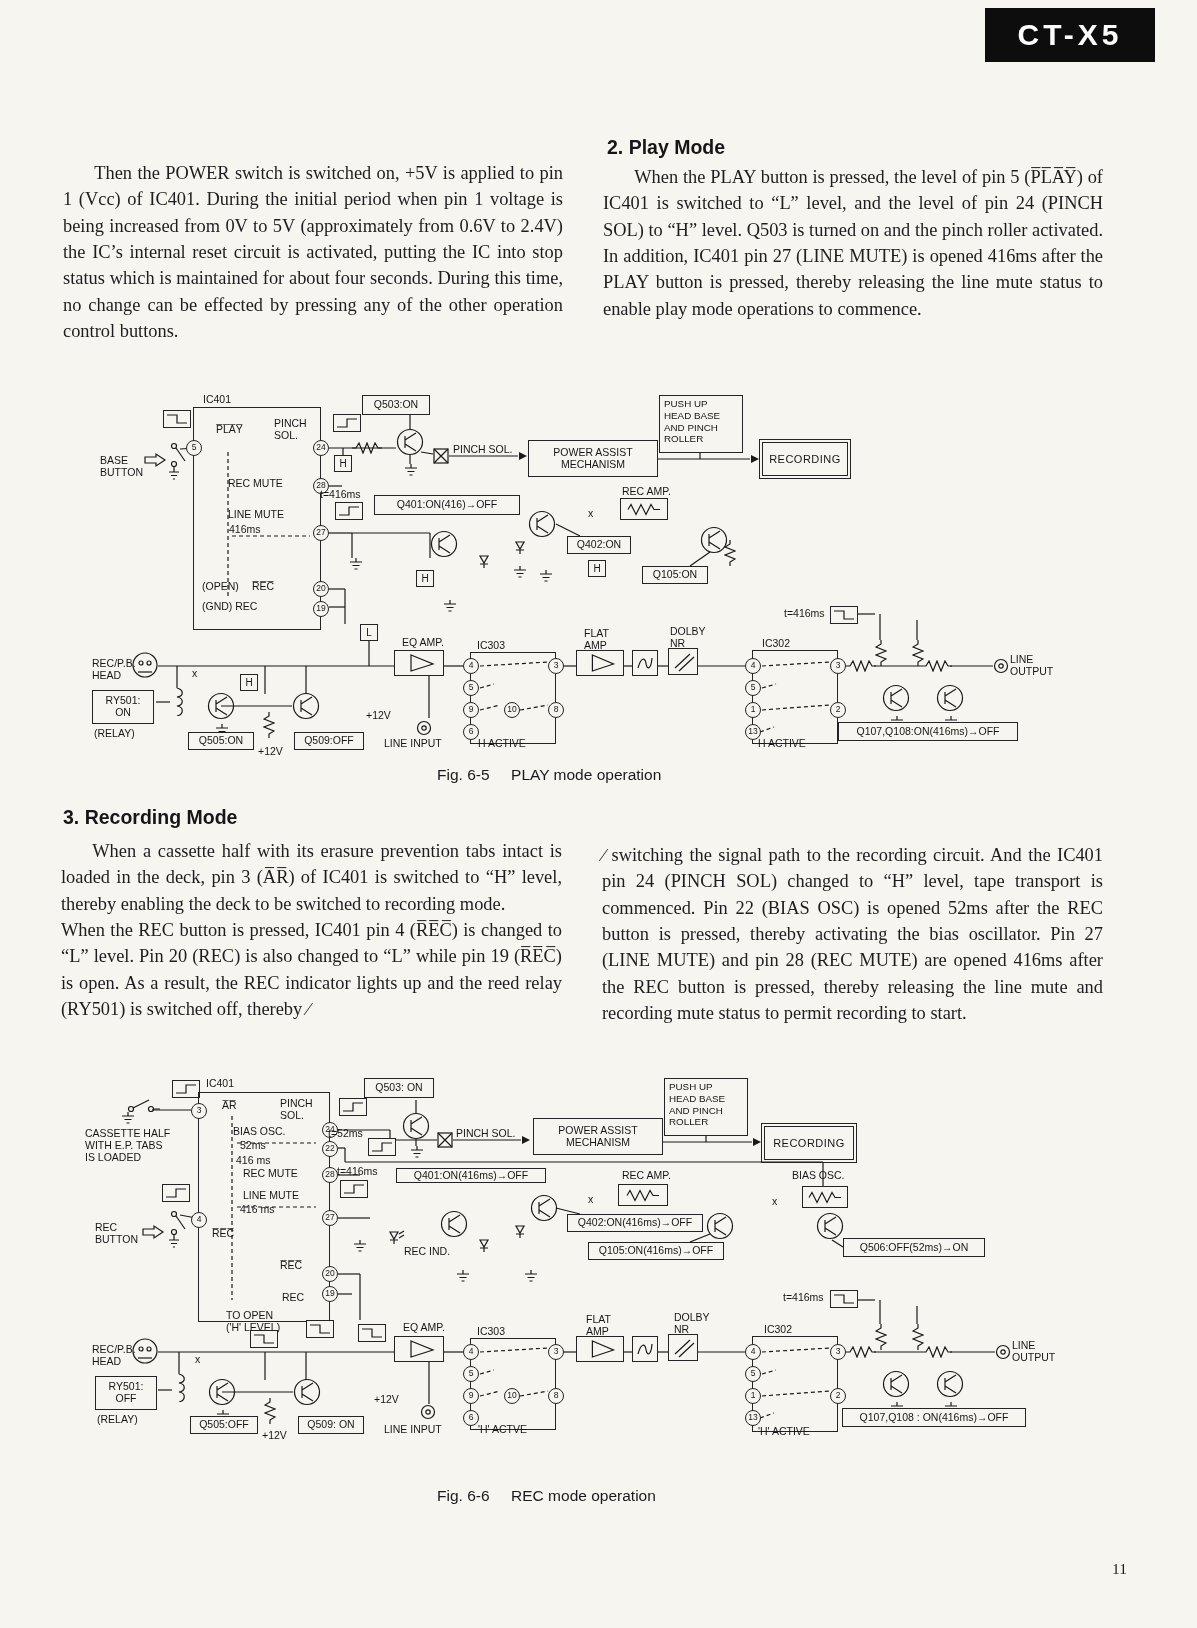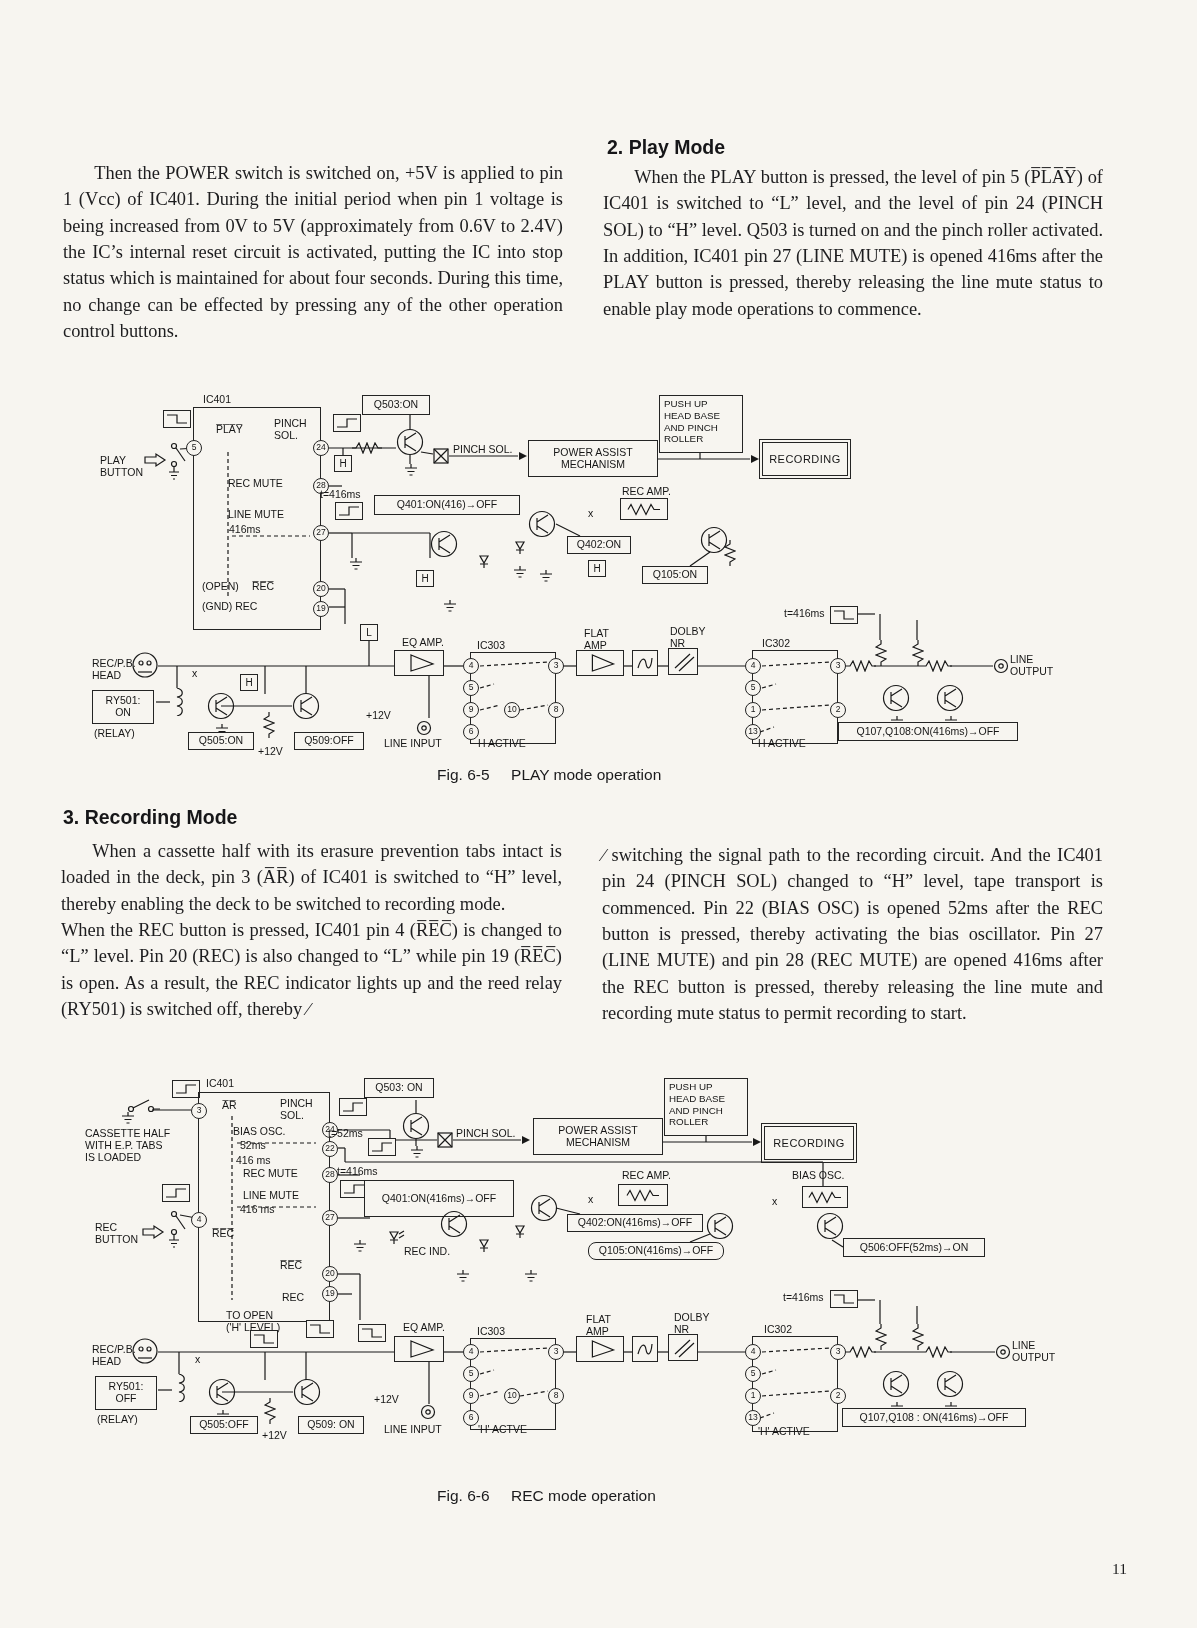--- a/index.html
+++ b/index.html
@@ -137,20 +137,23 @@
       <line x1="760" y1="1418" x2="774" y2="1413" stroke="#191919" stroke-width="1.2" stroke-dasharray="4 3"></line>
       <line x1="232" y1="1116" x2="232" y2="1300" stroke="#191919" stroke-width="1.2" stroke-dasharray="4 3"></line>
       <line x1="237" y1="1143" x2="316" y2="1143" stroke="#191919" stroke-width="1.2" stroke-dasharray="4 3"></line>
       <line x1="237" y1="1207" x2="316" y2="1207" stroke="#191919" stroke-width="1.2" stroke-dasharray="4 3"></line>
       <line x1="180" y1="1215" x2="196" y2="1218" stroke="#191919" stroke-width="1.2"></line>
       <line x1="152" y1="1110" x2="191" y2="1110" stroke="#191919" stroke-width="1.2"></line>
       <line x1="179" y1="1352" x2="179" y2="1374" stroke="#191919" stroke-width="1.2"></line>
       <line x1="158" y1="1390" x2="172" y2="1390" stroke="#191919" stroke-width="1.2"></line>
     </svg>
 
+  <div class="abs model-box">
+    <span>CT-X5</span>
+  </div>
 
   <p class="abs body s1b">Then the POWER switch is switched on, +5V is applied to pin 1 (Vcc) of IC401. During the initial period when pin 1 voltage is being increased from 0V to 5V (approximately from 0.6V to 2.4V) the IC’s internal reset circuit is activated, putting the IC into stop status which is maintained for about four seconds. During this time, no change can be effected by pressing any of the other operation control buttons.</p>
 
   <h2 class="abs heading s2h">2. Play Mode</h2>
   <p class="abs body s2b">When the PLAY button is pressed, the level of pin 5 (P̅L̅A̅Y̅) of IC401 is switched to “L” level, and the level of pin 24 (PINCH SOL) to “H” level. Q503 is turned on and the pinch roller activated. In addition, IC401 pin 27 (LINE MUTE) is opened 416ms after the PLAY button is pressed, thereby releasing the line mute status to enable play mode operations to commence.</p>
 
   <h2 class="abs heading s3h">3. Recording Mode</h2>
   <p class="abs body s3bl">When a cassette half with its erasure prevention tabs intact is loaded in the deck, pin 3 (A̅R̅) of IC401 is switched to “H” level, thereby enabling the deck to be switched to recording mode.
 When the REC button is pressed, IC401 pin 4 (R̅E̅C̅) is changed to “L” level. Pin 20 (REC) is also changed to “L” while pin 19 (R̅E̅C̅) is open. As a result, the REC indicator lights up and the reed relay (RY501) is switched off, thereby ∕</p>
   <p class="abs body s3br noindent">∕ switching the signal path to the recording circuit. And the IC401 pin 24 (PINCH SOL) changed to “H” level, tape transport is commenced. Pin 22 (BIAS OSC) is opened 52ms after the REC button is pressed, thereby activating the bias oscillator. Pin 27 (LINE MUTE) and pin 28 (REC MUTE) are opened 416ms after the REC button is pressed, thereby releasing the line mute and recording mute status to permit recording to start.</p>
@@ -176,21 +179,21 @@
     <div class="nd label" style="left: 228px; top: 478px;">REC MUTE</div>
     <div class="nd pin" style="left: 313px; top: 478px;">28</div>
     <div class="nd label" style="left: 228px; top: 509px;">LINE MUTE</div>
     <div class="nd label" style="left: 229px; top: 524px;">416ms</div>
     <div class="nd pin" style="left: 313px; top: 525px;">27</div>
     <div class="nd label" style="left: 202px; top: 581px;">(OPEN)</div>
     <div class="nd label" style="left: 252px; top: 581px;">R̅E̅C̅</div>
     <div class="nd pin" style="left: 313px; top: 581px;">20</div>
     <div class="nd label" style="left: 202px; top: 601px;">(GND)  REC</div>
     <div class="nd pin" style="left: 313px; top: 601px;">19</div>
-    <div class="nd label" style="left: 100px; top: 455px;">PLAY
+    <div class="nd label" style="left: 100px; top: 455px;">BASE
 BUTTON</div>
     <div class="nd oarrow" style="left: 143px; top: 452px;"><svg width="24" height="16" viewBox="0 0 24 16">
         <path d="M2 5 H13 V2 L22 8 L13 14 V11 H2 Z" fill="none" stroke="#191919" stroke-width="1.2"></path>
       </svg></div>
     <div class="nd sw" style="left: 167px; top: 440px;"><svg width="22" height="46" viewBox="0 0 22 46">
         <circle cx="7" cy="6" r="2.5" fill="none" stroke="#191919" stroke-width="1.2"></circle>
         <circle cx="7" cy="24" r="2.5" fill="none" stroke="#191919" stroke-width="1.2"></circle>
         <path d="M9 8 L18 21" fill="none" stroke="#191919" stroke-width="1.2"></path>
         <path d="M7 27 V32 M2 32 H12 M4 35.5 H10 M6 39 H8" fill="none" stroke="#191919" stroke-width="1.2"></path>
       </svg></div>
@@ -468,21 +471,21 @@
 AND  PINCH
 ROLLER</div>
     <div class="nd arr" style="left: 752px; top: 1137px;"><svg width="10" height="10" viewBox="0 0 10 10">
         <path d="M1 1 L9 5 L1 9 Z" fill="#191919"></path>
       </svg></div>
     <div class="nd dbox" style="left: 764px; top: 1126px; width: 90px; height: 34px;">RECORDING</div>
     <div class="nd label" style="left: 337px; top: 1166px;">t=416ms</div>
     <div class="nd pLH" style="left: 340px; top: 1180px;"><svg width="26" height="16" viewBox="0 0 26 16">
         <path d="M3 12 H13 V4 H23" fill="none" stroke="#191919" stroke-width="1.2"></path>
       </svg></div>
-    <div class="nd box" style="left: 364px; top: 1168px; width: 150px; height: 37px; margin-top: 12px;">Q401:ON(416ms)→OFF</div>
+    <div class="nd box" style="left: 396px; top: 1168px; width: 150px; height: 15px;">Q401:ON(416ms)→OFF</div>
     <div class="nd label" style="left: 622px; top: 1170px;">REC AMP.</div>
     <div class="nd resbox" style="left: 618px; top: 1184px; width: 50px; height: 22px;"><svg width="47" height="19" viewBox="0 0 47 19">
         <path d="M7 9.5 l3 -5 l5 10 l5 -10 l5 10 l5 -10 l3 5 h6" fill="none" stroke="#191919" stroke-width="1.2"></path>
       </svg></div>
     <div class="nd label" style="left: 792px; top: 1170px;">BIAS  OSC.</div>
     <div class="nd resbox" style="left: 802px; top: 1186px; width: 46px; height: 22px;"><svg width="43" height="19" viewBox="0 0 43 19">
         <path d="M5 9.5 l3 -5 l5 10 l5 -10 l5 10 l5 -10 l3 5 h6" fill="none" stroke="#191919" stroke-width="1.2"></path>
       </svg></div>
     <div class="nd label" style="left: 588px; top: 1194px;">x</div>
     <div class="nd label" style="left: 772px; top: 1196px;">x</div>
@@ -493,21 +496,21 @@
     <div class="nd npn" style="left: 440px; top: 1210px;"><svg width="28" height="28" viewBox="0 0 28 28">
         <circle cx="14" cy="14" r="12.5" fill="none" stroke="#191919" stroke-width="1.2"></circle>
         <path d="M9 8 V20 M9 12 L20 5 M9 16 L20 23" fill="none" stroke="#191919" stroke-width="1.2"></path>
       </svg></div>
     <div class="nd led" style="left: 388px; top: 1228px;"><svg width="18" height="16" viewBox="0 0 18 16">
         <path d="M2 4 H10 L6 11 Z M2 12 H10 M6 11 V16" fill="none" stroke="#191919" stroke-width="1.2"></path>
         <path d="M11 6 l5 -3 M11 10 l5 -3" fill="none" stroke="#191919" stroke-width="1.2"></path>
       </svg></div>
     <div class="nd label" style="left: 404px; top: 1246px;">REC IND.</div>
     <div class="nd box" style="left: 567px; top: 1214px; width: 136px; height: 18px;">Q402:ON(416ms)→OFF</div>
-    <div class="nd box" style="left: 588px; top: 1242px; width: 136px; height: 18px; border-radius: 8px;">Q105:ON(416ms)→OFF</div>
+    <div class="nd box" style="left: 588px; top: 1242px; width: 136px; height: 18px;">Q105:ON(416ms)→OFF</div>
     <div class="nd npn" style="left: 706px; top: 1212px;"><svg width="28" height="28" viewBox="0 0 28 28">
         <circle cx="14" cy="14" r="12.5" fill="none" stroke="#191919" stroke-width="1.2"></circle>
         <path d="M9 8 V20 M9 12 L20 5 M9 16 L20 23" fill="none" stroke="#191919" stroke-width="1.2"></path>
       </svg></div>
     <div class="nd npn" style="left: 816px; top: 1212px;"><svg width="28" height="28" viewBox="0 0 28 28">
         <circle cx="14" cy="14" r="12.5" fill="none" stroke="#191919" stroke-width="1.2"></circle>
         <path d="M9 8 V20 M9 12 L20 5 M9 16 L20 23" fill="none" stroke="#191919" stroke-width="1.2"></path>
       </svg></div>
     <div class="nd box" style="left: 843px; top: 1238px; width: 142px; height: 19px;">Q506:OFF(52ms)→ON</div>
     <div class="nd gnd" style="left: 352px; top: 1240px;"><svg width="16" height="13" viewBox="0 0 16 13">

